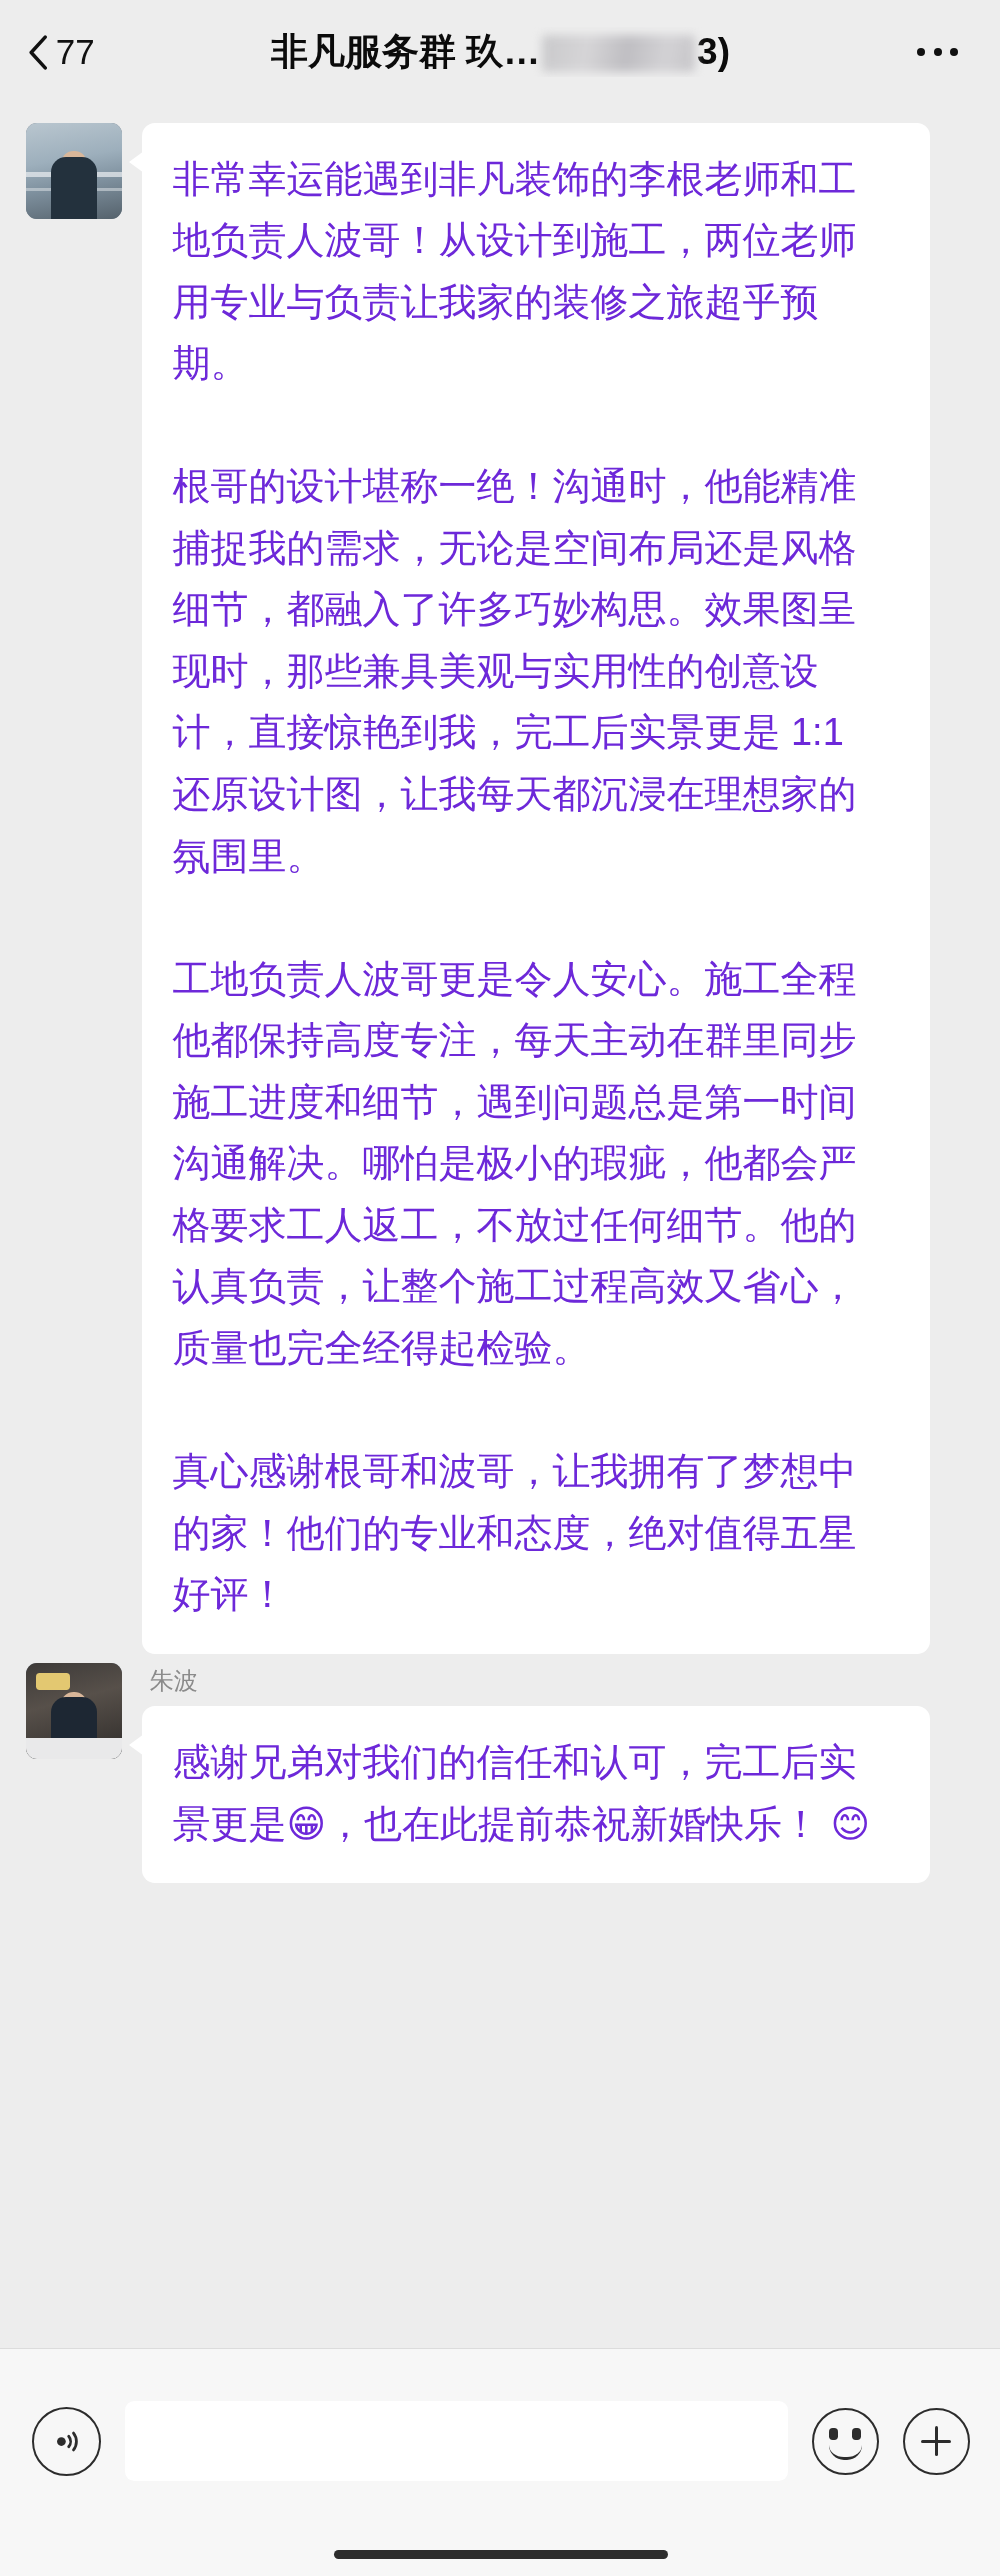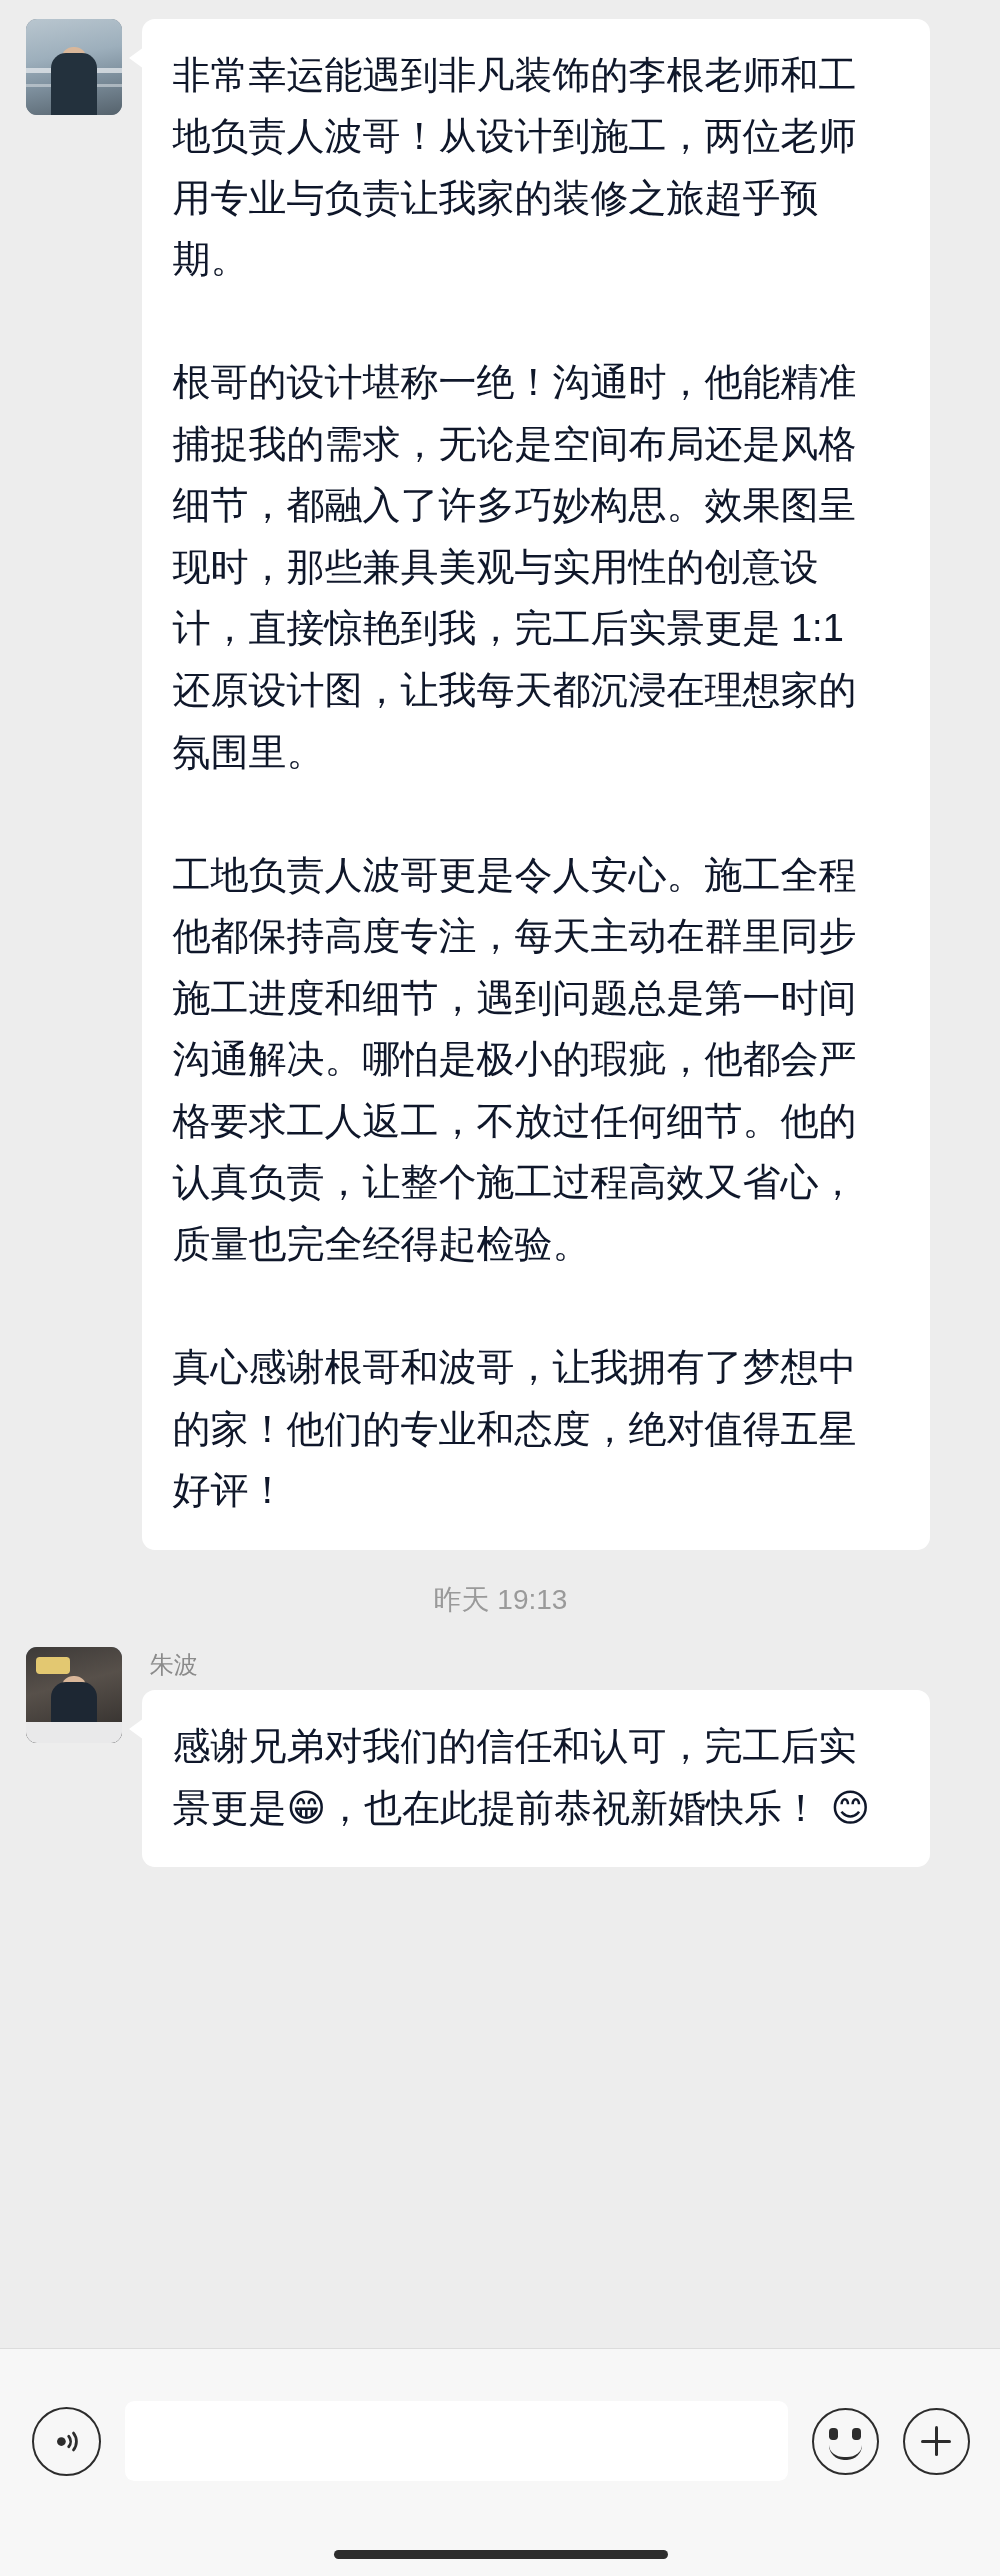--- a/index.html
+++ b/index.html
@@ -236,21 +236,21 @@
     color: #8b8b8b;
     margin: 1.9px 0 9.3px 7.4px;
   }
   .bubble {
     position: relative;
     background: #ffffff;
     border-radius: 13px;
     padding: 26px 40px 28px 30px;
     font-size: 38px;
     line-height: 1.62;
-    color: #0f172a;
+    color: #6d28d9;
     white-space: pre-wrap;
     word-break: break-word;
   }
   .bubble::before {
     content: "";
     position: absolute;
     left: -13px; top: 28px;
     width: 0; height: 0;
     border-top: 11px solid transparent;
     border-bottom: 11px solid transparent;
@@ -342,20 +342,38 @@
     border-radius: 5.6px;
     opacity: 0.88;
   }
 </style>
 </head>
 <body>
 
 <div class="phone">
 
 
+  <div class="titlebar">
+    <div class="back-group">
+      <svg class="chevron-left" viewBox="0 0 12 22">
+        <path d="M10.4 1.3 1.6 11l8.8 9.7" fill="none" stroke="#111" stroke-width="2.2" stroke-linecap="round" stroke-linejoin="round"></path>
+      </svg>
+      <span class="unread-count">77</span>
+    </div>
+    <div class="chat-title">
+      <span class="name-part">非凡服务群 玖…</span>
+      <span class="blur-part"></span>
+      <span class="name-part">3)</span>
+    </div>
+    <div class="more-dots">
+        <i></i>
+        <i></i>
+        <i></i>
+      </div>
+  </div>
 
   <div class="messages">
 
     <div class="msg-row">
       <div class="avatar">
         <div class="sky"></div>
           <div class="rail"></div>
           <div class="rail2"></div>
         <div class="head"></div>
           <div class="person"></div>
@@ -364,21 +382,20 @@
         <div class="bubble">非常幸运能遇到非凡装饰的李根老师和工地负责人波哥！从设计到施工，两位老师用专业与负责让我家的装修之旅超乎预期。
 
 根哥的设计堪称一绝！沟通时，他能精准捕捉我的需求，无论是空间布局还是风格细节，都融入了许多巧妙构思。效果图呈现时，那些兼具美观与实用性的创意设计，直接惊艳到我，完工后实景更是 1:1 还原设计图，让我每天都沉浸在理想家的氛围里。
 
 工地负责人波哥更是令人安心。施工全程他都保持高度专注，每天主动在群里同步施工进度和细节，遇到问题总是第一时间沟通解决。哪怕是极小的瑕疵，他都会严格要求工人返工，不放过任何细节。他的认真负责，让整个施工过程高效又省心，质量也完全经得起检验。
 
 真心感谢根哥和波哥，让我拥有了梦想中的家！他们的专业和态度，绝对值得五星好评！</div>
       </div>
     </div>
 
-    <div class="timestamp">昨天 19:13</div>
 
     <div class="msg-row">
       <div class="avatar av2">
         <div class="sky"></div>
           <div class="badge"></div>
         <div class="head"></div>
           <div class="person"></div>
           <div class="bottomband"></div>
       </div>
       <div class="bubble-col">

